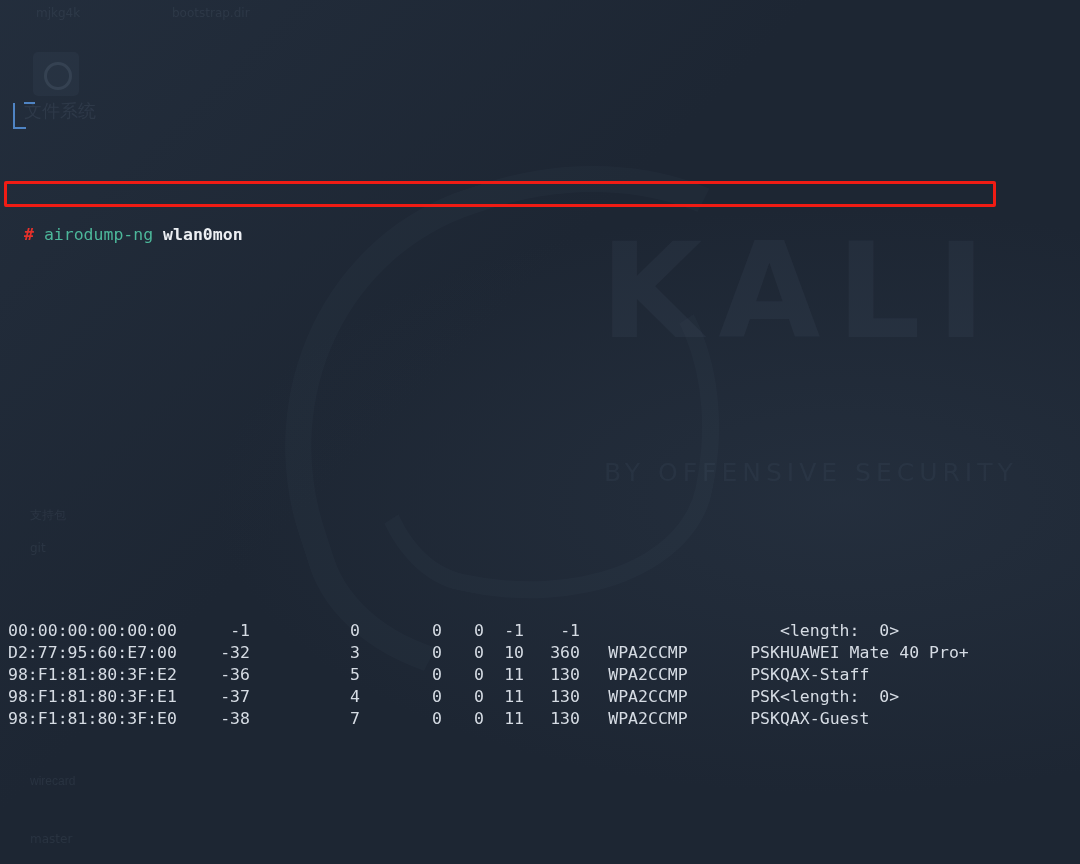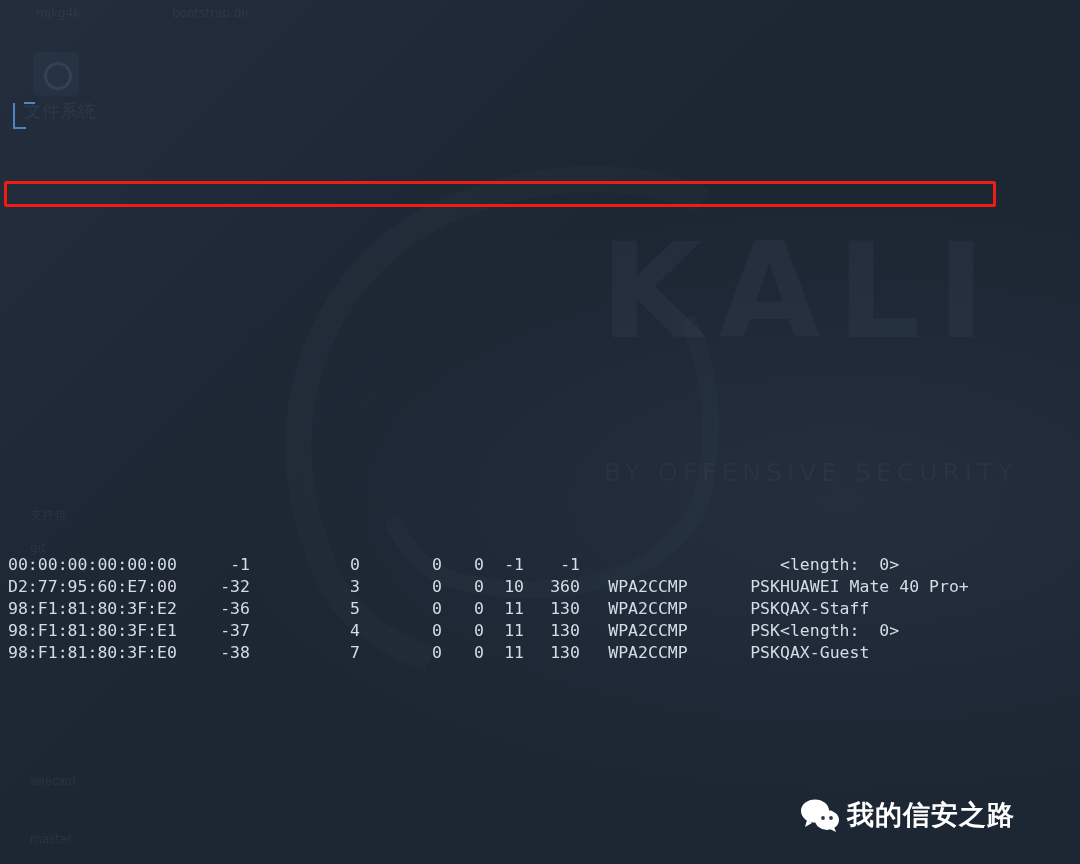--- a/index.html
+++ b/index.html
@@ -282,47 +282,35 @@
   </div>
 
   <div class="content">
 
     
     <div class="promptblock">
       <div class="prompt-corner"></div>
       <div class="prompt-dash"></div>
 
 
+      <div class="line"><span class="c-redsym">#</span><span class="c-plain"> </span><span class="c-teal">airodump-ng</span><span class="c-plain"> </span><span class="c-white">wlan0mon</span></div>
     </div>
 
     <div class="spacer-sm"></div>
 
     
 
     <div class="spacer-sm"></div>
 
     
     <table class="netlist">
       <thead>
         <tr><td colspan="11">&nbsp;</td></tr>
       </thead>
       <tbody id="netlist-body"><tr><td class="col-bssid">00:00:00:00:00:00</td><td class="col-pwr">-1</td><td class="col-beacons">0</td><td class="col-data">0</td><td class="col-ps">0</td><td class="col-ch">-1</td><td class="col-mb">-1</td><td class="col-enc"></td><td class="col-cipher"></td><td class="col-auth"></td><td class="col-essid">&lt;length:  0&gt;</td></tr><tr class="highlight-row"><td class="col-bssid">D2:77:95:60:E7:00</td><td class="col-pwr">-32</td><td class="col-beacons">3</td><td class="col-data">0</td><td class="col-ps">0</td><td class="col-ch">10</td><td class="col-mb">360</td><td class="col-enc">WPA2</td><td class="col-cipher">CCMP</td><td class="col-auth">PSK</td><td class="col-essid">HUAWEI Mate 40 Pro+</td></tr><tr><td class="col-bssid">98:F1:81:80:3F:E2</td><td class="col-pwr">-36</td><td class="col-beacons">5</td><td class="col-data">0</td><td class="col-ps">0</td><td class="col-ch">11</td><td class="col-mb">130</td><td class="col-enc">WPA2</td><td class="col-cipher">CCMP</td><td class="col-auth">PSK</td><td class="col-essid">QAX-Staff</td></tr><tr><td class="col-bssid">98:F1:81:80:3F:E1</td><td class="col-pwr">-37</td><td class="col-beacons">4</td><td class="col-data">0</td><td class="col-ps">0</td><td class="col-ch">11</td><td class="col-mb">130</td><td class="col-enc">WPA2</td><td class="col-cipher">CCMP</td><td class="col-auth">PSK</td><td class="col-essid">&lt;length:  0&gt;</td></tr><tr><td class="col-bssid">98:F1:81:80:3F:E0</td><td class="col-pwr">-38</td><td class="col-beacons">7</td><td class="col-data">0</td><td class="col-ps">0</td><td class="col-ch">11</td><td class="col-mb">130</td><td class="col-enc">WPA2</td><td class="col-cipher">CCMP</td><td class="col-auth">PSK</td><td class="col-essid">QAX-Guest</td></tr></tbody>
     </table>
 
   </div>
 
   <div class="redbox"></div>
 
-  <div class="watermark">
-    <div class="wm-logo">
-      <svg width="40" height="34" viewBox="0 0 40 34" xmlns="http://www.w3.org/2000/svg">
-        <ellipse cx="15" cy="13" rx="14" ry="11.5" fill="#ffffff"></ellipse>
-        <path d="M7 22 L5 29 L12 25 Z" fill="#ffffff"></path>
-        <ellipse cx="27" cy="22" rx="12" ry="10" fill="#ffffff"></ellipse>
-        <path d="M34 29 L36 34 L30 31 Z" fill="#ffffff"></path>
-        <circle cx="23" cy="20" r="1.9" fill="#2b3545"></circle>
-        <circle cx="31" cy="20" r="1.9" fill="#2b3545"></circle>
-      </svg>
-    </div>
-    <div class="wm-text">我的信安之路</div>
-  </div>
 
 </div>
 
 </body></html>

